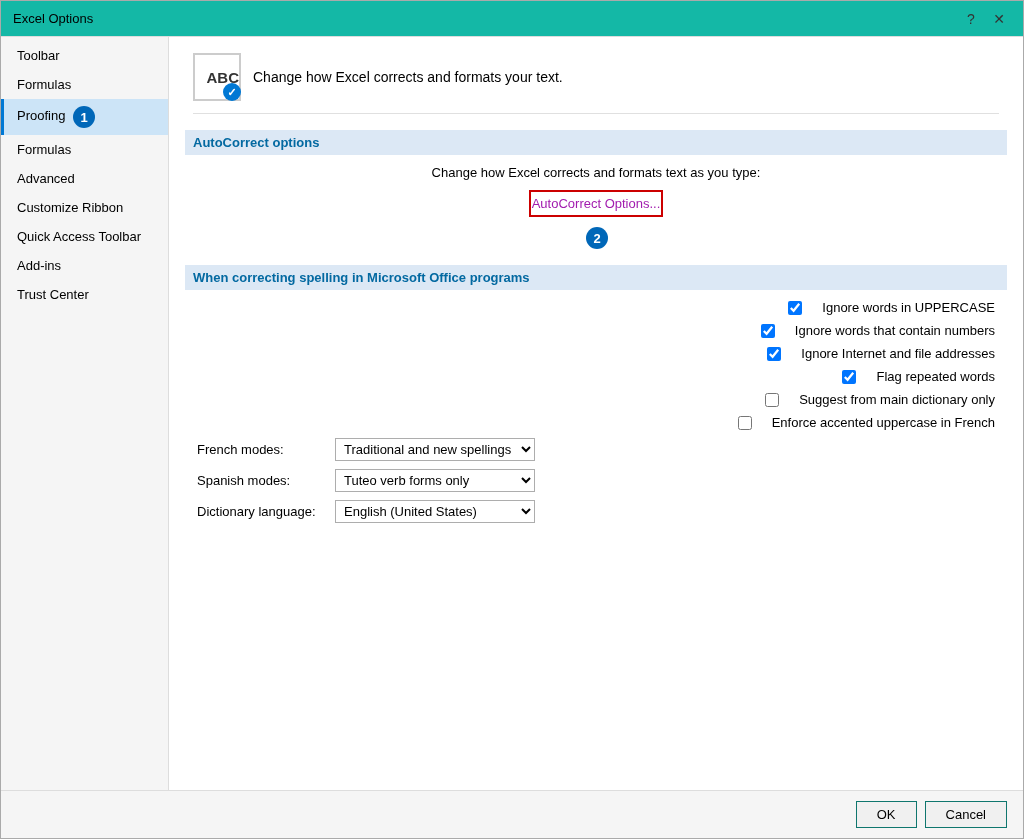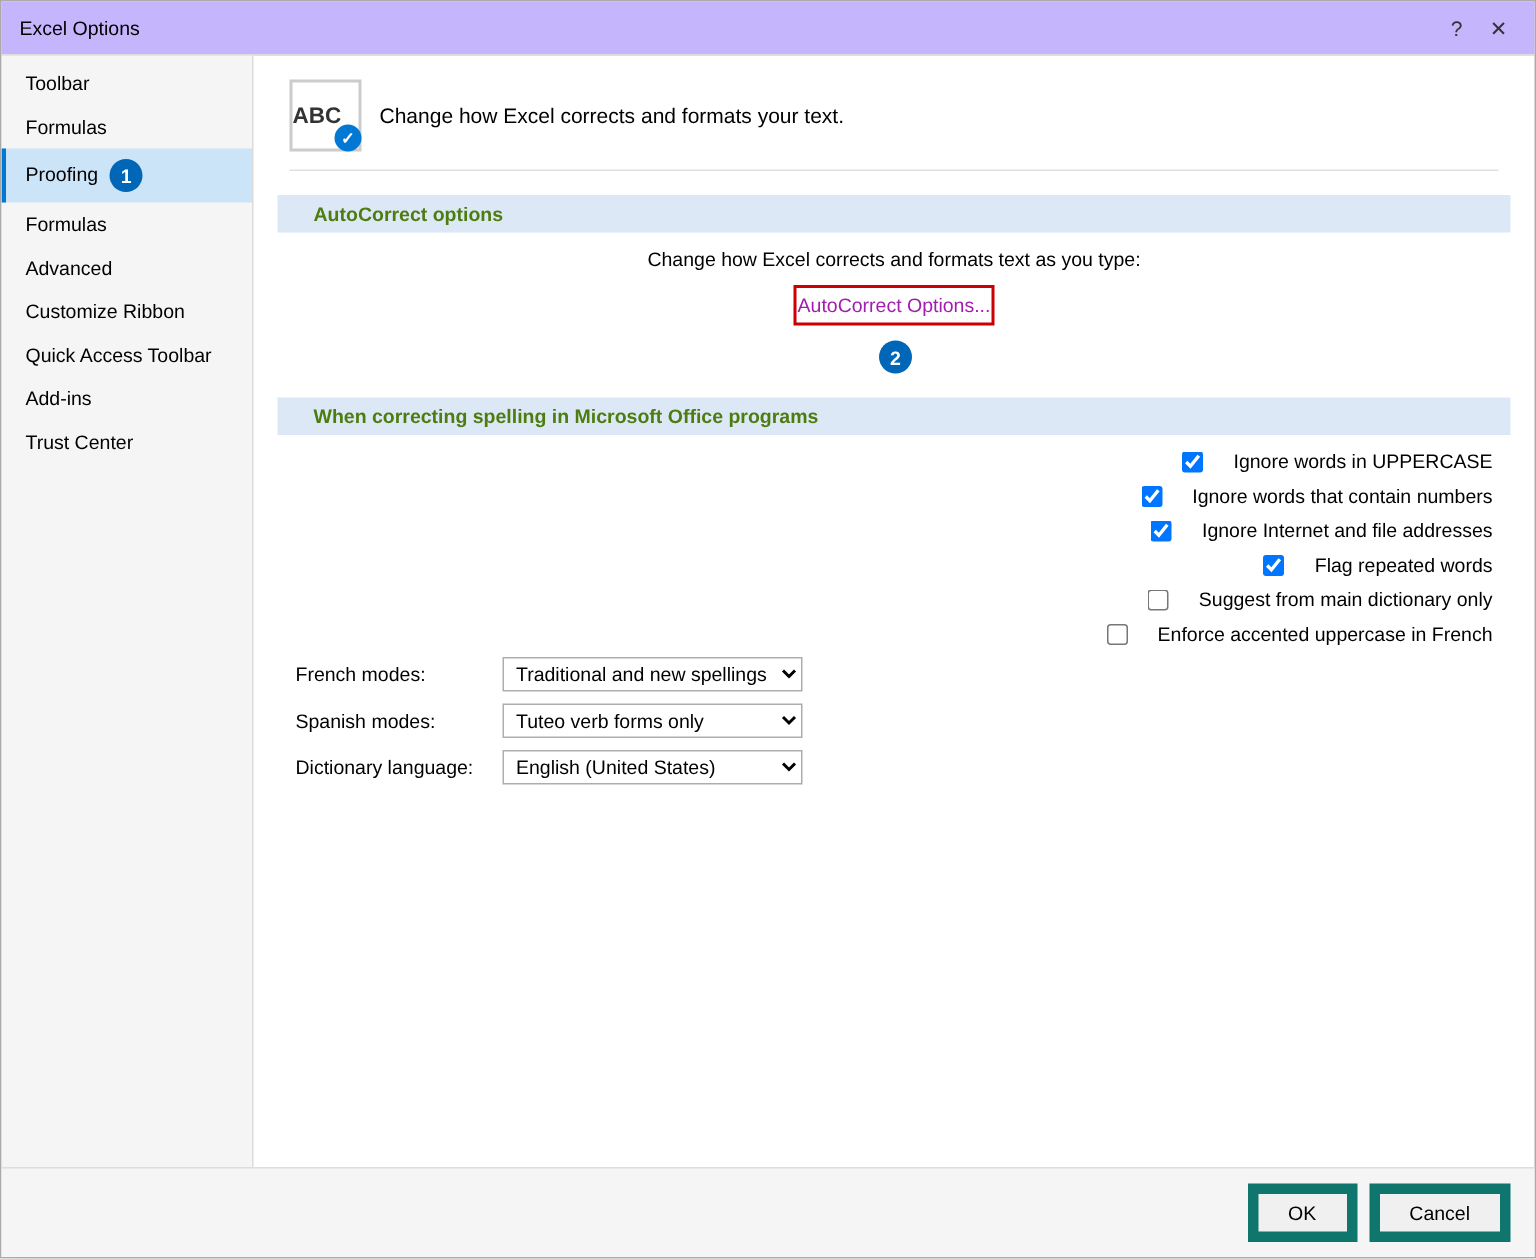--- a/index.html
+++ b/index.html
@@ -17,21 +17,21 @@
       height: 839px;
       background: #fff;
       border: 1px solid #aaa;
       box-shadow: 4px 4px 16px rgba(0,0,0,0.3);
       display: flex;
       flex-direction: column;
       position: relative;
     }
     
     .title-bar {
-      background: #c4b5fd;
+      background: #14b8a6;
       border-bottom: 1px solid #ddd;
       display: flex;
       align-items: center;
       justify-content: space-between;
       padding: 8px 12px;
       height: 36px;
     }
     .title-bar-title {
       font-size: 13px;
       font-weight: normal;
@@ -111,21 +111,21 @@
       border-bottom: 1px solid #e0e0e0;
     }
     .abc-icon {
       width: 48px;
       height: 48px;
       flex-shrink: 0;
       position: relative;
       border: 2px solid #ccc;
       background: #fff;
       display: flex;
-      align-items: flex-start;
+      align-items: flex-end;
       justify-content: center;
       font-size: 15px;
       font-weight: bold;
       color: #333;
       flex-direction: column;
     }
     .abc-check {
       position: absolute;
       bottom: -2px;
       right: -2px;
@@ -139,24 +139,24 @@
       color: white;
       font-size: 11px;
     }
     .content-header-text {
       font-size: 14px;
       color: #000;
     }
     
     .section-header {
       background: #dce8f5;
-      padding: 5px 24px;
+      padding: 5px 8px;
       font-weight: bold;
       font-size: 13px;
-      color: #4d7c0f;
+      color: #0369a1;
       margin-bottom: 10px;
       margin-left: -8px;
       margin-right: -8px;
     }
     .section-body {
       padding: 0 4px;
     }
     
     .autocorrect-row {
       display: flex;
@@ -244,21 +244,21 @@
       padding: 10px 16px;
       display: flex;
       justify-content: flex-end;
       gap: 8px;
       background: #f5f5f5;
     }
     .footer-btn {
       padding: 5px 20px;
       font-size: 13px;
       cursor: pointer;
-      border: 7px solid #0f766e;
+      border: 1px solid #0f766e;
       background: #f0f0f0;
     }
     .footer-btn.primary {
       background: #f0f0f0;
     }
   </style>
 </head>
 <body>
 
 <div class="dialog">

